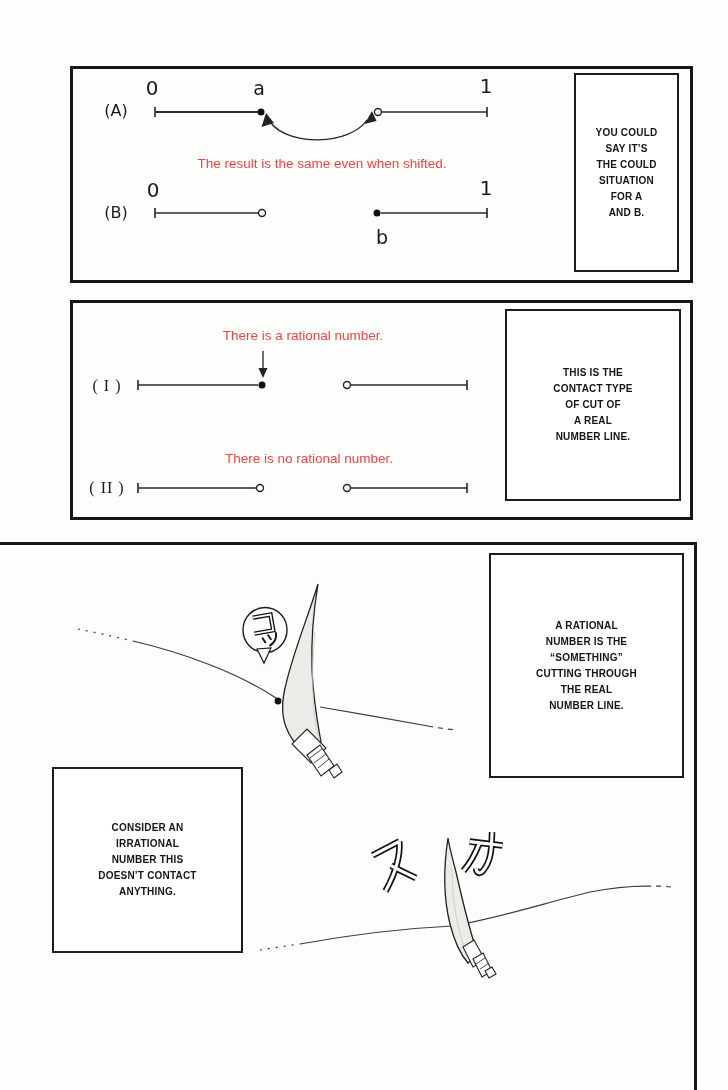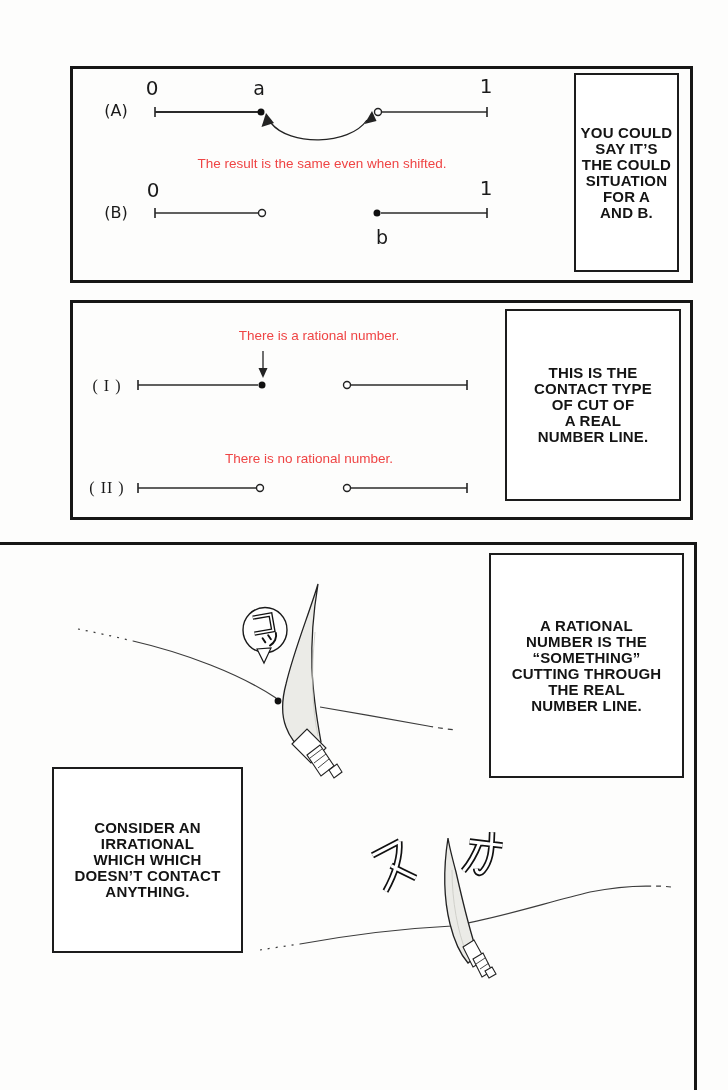--- a/index.html
+++ b/index.html
@@ -10,21 +10,21 @@
   svg.art{position:absolute;left:0;top:0;pointer-events:none;}
   
   .cl{position:absolute;transform:translate(-50%,-50%);white-space:nowrap;}
   .f20{font-size:20px;font-family:"DejaVu Sans",sans-serif;}
   .f19{font-size:19px;font-family:"DejaVu Sans",sans-serif;}
   .f16{font-size:16px;font-family:"DejaVu Sans",sans-serif;}
   .serif{font-size:16px;font-family:"Liberation Serif",serif;letter-spacing:1px;}
   .ann{font-size:13.5px;color:#ef4444;}
   .dbox{position:absolute;border:2px solid #1c1c1c;background:#fff;box-sizing:border-box;
         display:flex;flex-direction:column;justify-content:center;align-items:center;}
-  .dline{font-family:"Liberation Sans",sans-serif;font-weight:bold;font-size:15px;
+  .dline{font-family:"Liberation Sans",sans-serif;font-weight:bold;font-size:10px;
          line-height:16px;letter-spacing:.2px;color:#141414;text-align:center;white-space:nowrap;}
   
   .tick{stroke:#232323;stroke-width:1.6;fill:none;}
   .seg{stroke:#2b2b2b;stroke-width:1.4;fill:none;}
   .segA{stroke-width:2.1;}
   .curve{stroke:#232323;stroke-width:1.3;fill:none;}
   .thin{stroke:#3c3c3c;stroke-width:1.25;fill:none;}
   .d2{stroke-dasharray:2,6;}
   .d5{stroke-dasharray:5,5;}
   .dotf{fill:#101010;}
@@ -168,21 +168,21 @@
 
   <div class="dbox" style="left:574px;top:73px;width:105px;height:199px;">
     <div class="dline">YOU COULD</div>
     <div class="dline">SAY IT’S</div>
     <div class="dline">THE COULD</div>
     <div class="dline">SITUATION</div>
     <div class="dline">FOR A</div>
     <div class="dline">AND B.</div>
   </div>
 
-  <div class="cl ann" style="left:303px;top:335px;margin-left:16px;">There is a rational number.</div>
+  <div class="cl ann" style="left:303px;top:335px;">There is a rational number.</div>
   <div class="cl serif" style="left:107px;top:386px;">( I )</div>
   <div class="cl ann" style="left:309px;top:458px;">There is no rational number.</div>
   <div class="cl serif" style="left:107px;top:488px;">( II )</div>
 
   <div class="dbox" style="left:505px;top:309px;width:176px;height:192px;">
     <div class="dline">THIS IS THE</div>
     <div class="dline">CONTACT TYPE</div>
     <div class="dline">OF CUT OF</div>
     <div class="dline">A REAL</div>
     <div class="dline">NUMBER LINE.</div>
@@ -193,18 +193,18 @@
     <div class="dline">NUMBER IS THE</div>
     <div class="dline">“SOMETHING”</div>
     <div class="dline">CUTTING THROUGH</div>
     <div class="dline">THE REAL</div>
     <div class="dline">NUMBER LINE.</div>
   </div>
 
   <div class="dbox" style="left:52px;top:767px;width:191px;height:186px;">
     <div class="dline">CONSIDER AN</div>
     <div class="dline">IRRATIONAL</div>
-    <div class="dline">WHICH WHICH</div>
+    <div class="dline">NUMBER THIS</div>
     <div class="dline">DOESN’T CONTACT</div>
     <div class="dline">ANYTHING.</div>
   </div>
 
 </div>
 
 </body></html>

